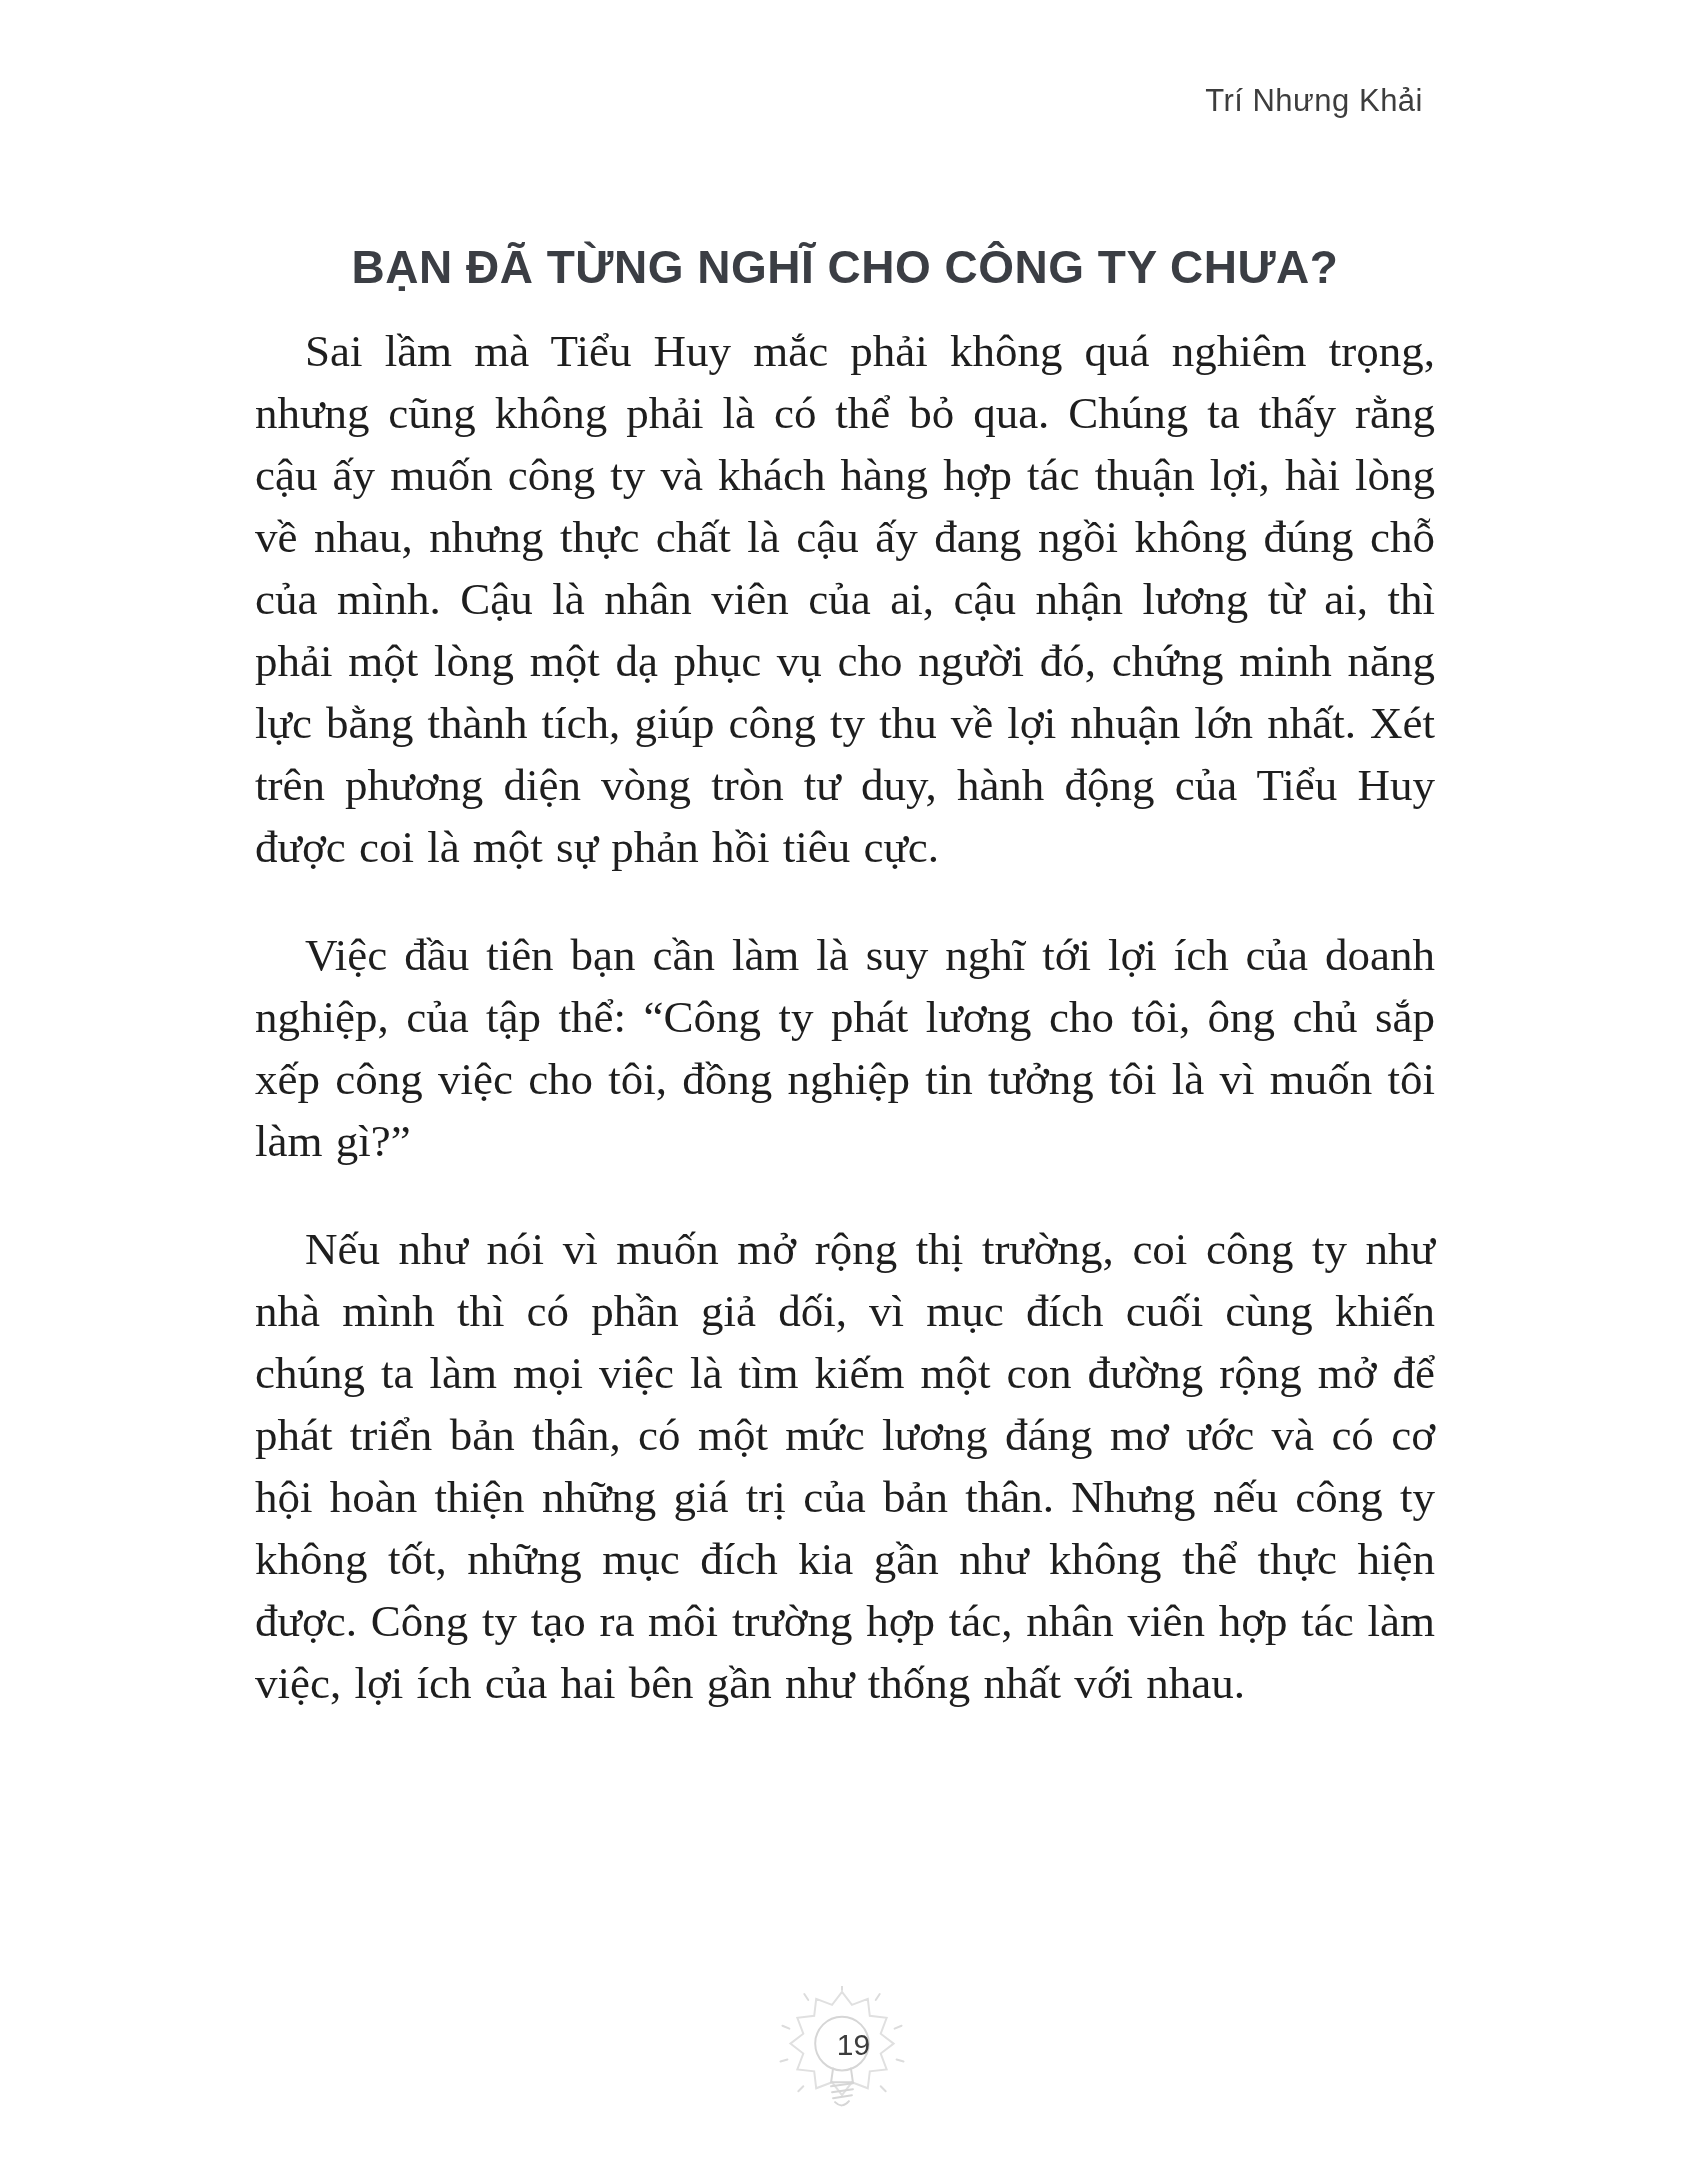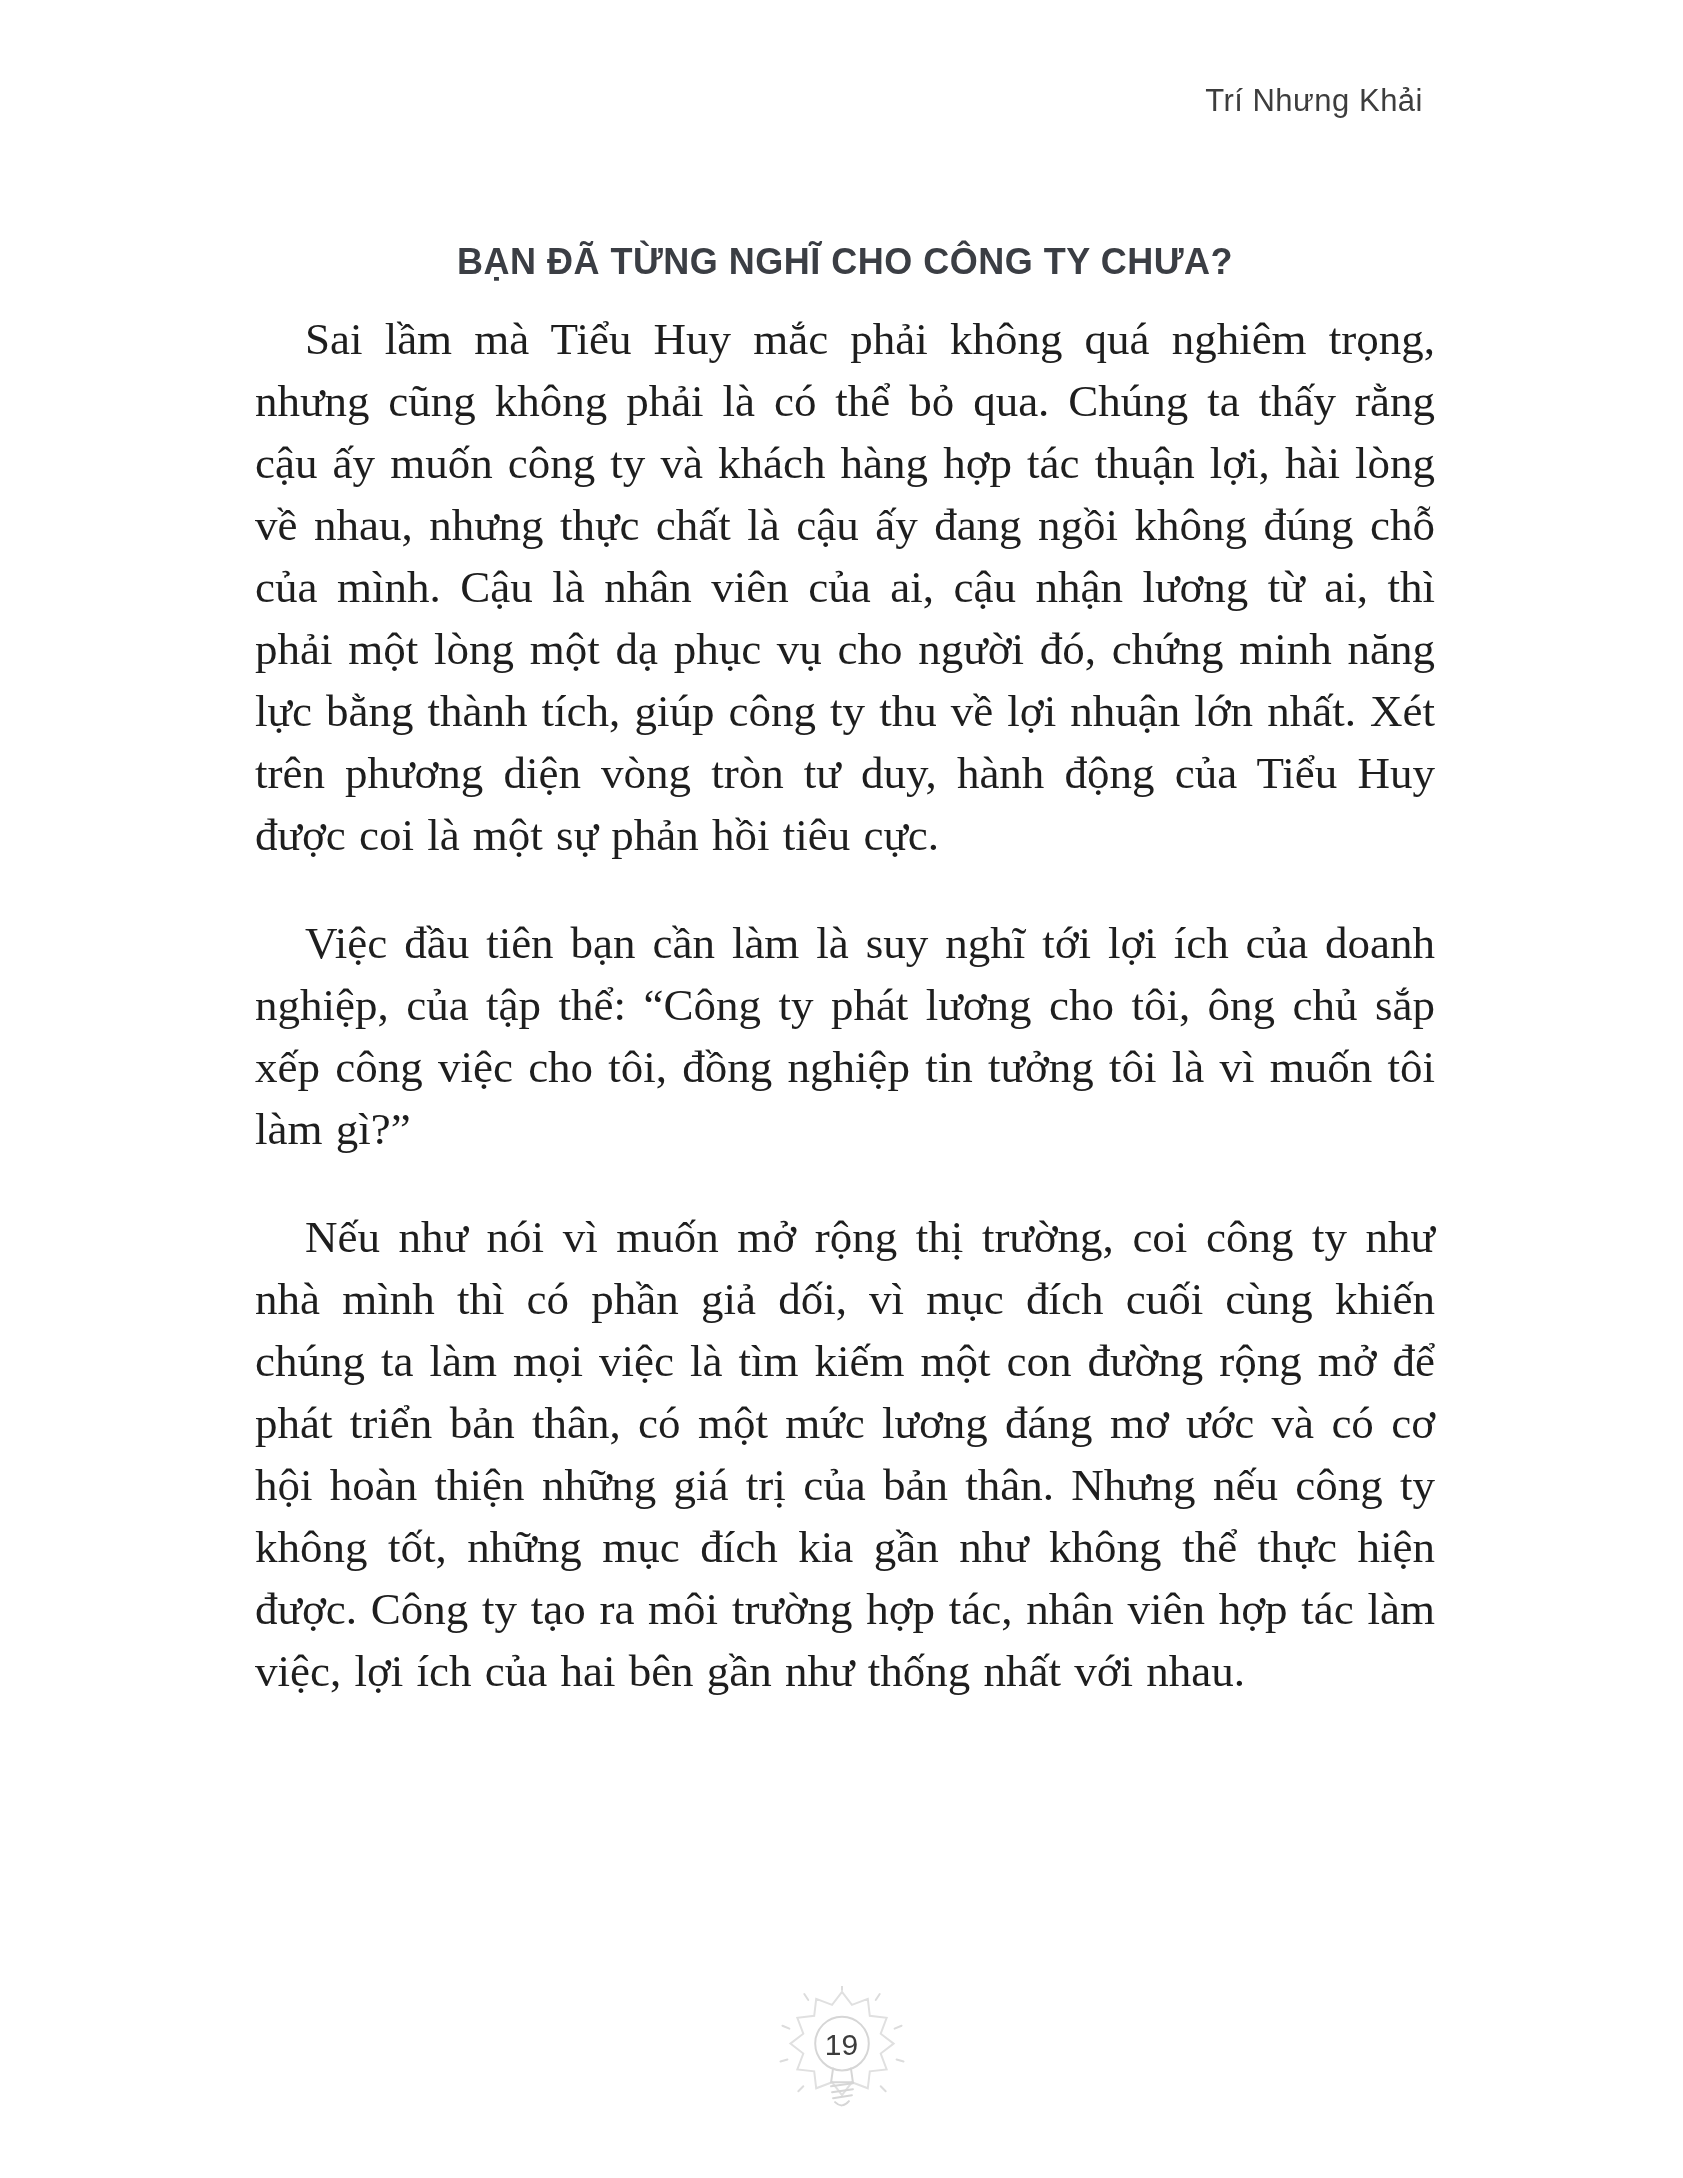--- a/index.html
+++ b/index.html
@@ -29,21 +29,21 @@
     position: absolute;
     left: 255px;
     top: 0;
     width: 1180px;
   }
   .chapter-title {
     margin: 241px 0 26px 0;
     text-align: center;
     font-family: "Liberation Sans", sans-serif;
     font-weight: 700;
-    font-size: 36px;
+    font-size: 46px;
     letter-spacing: 0.5px;
     color: #3b3e44;
     line-height: 1.15;
   }
   .body-text p {
     margin: 0 0 46px 0;
     font-size: 45px;
     line-height: 62px;
     color: #1e1e1e;
     text-align: justify;
@@ -63,21 +63,21 @@
     width: 131px;
     height: 141px;
   }
   .bulb-wrap svg {
     position: absolute;
     left: 0;
     top: 0;
   }
   .page-number {
     position: absolute;
-    left: 0;
+    left: 12px;
     top: 42px;
     width: 131px;
     text-align: center;
     font-family: "Liberation Sans", sans-serif;
     font-size: 30px;
     color: #3c3c3c;
   }
 </style>
 </head>
 <body>

